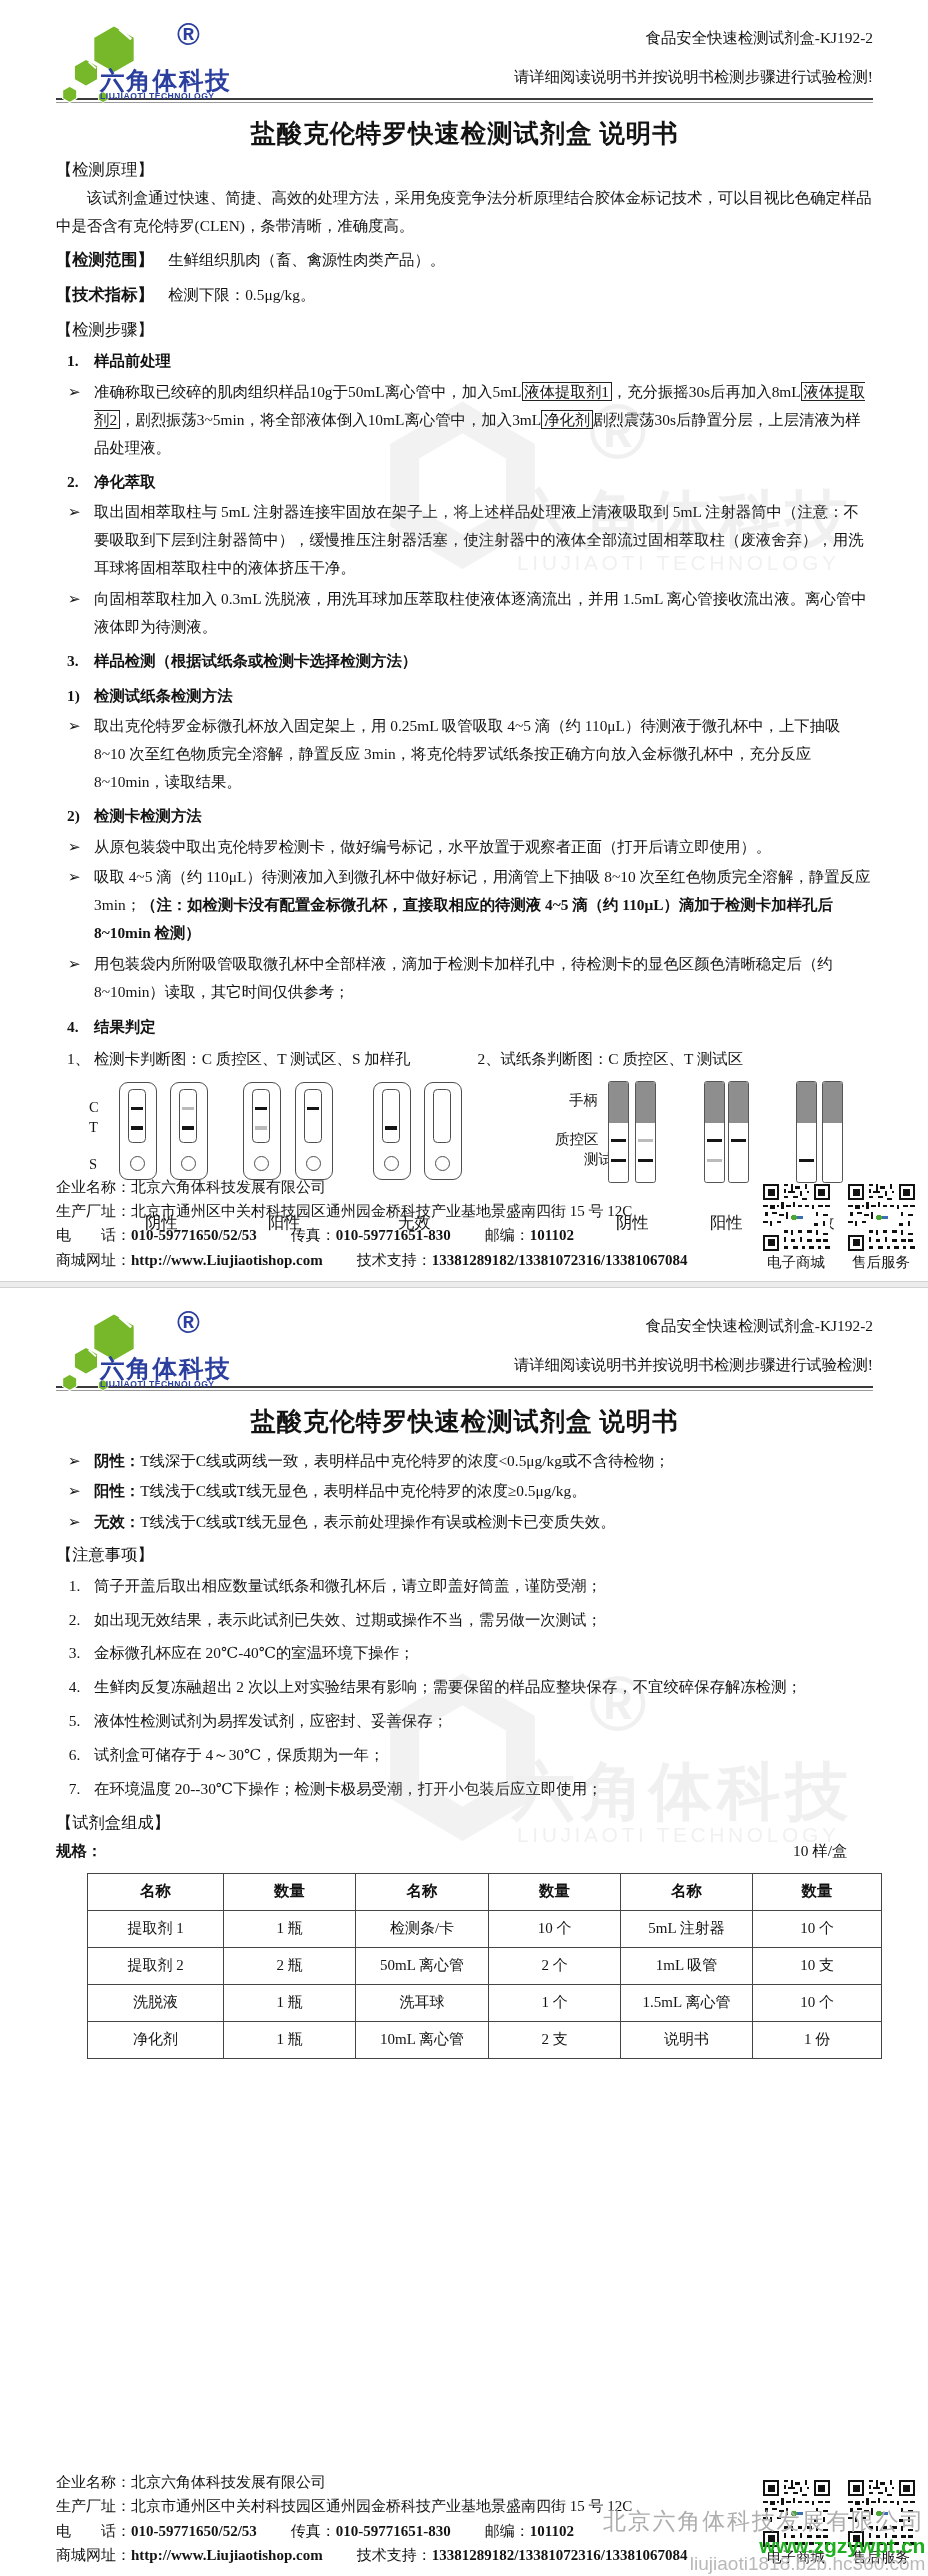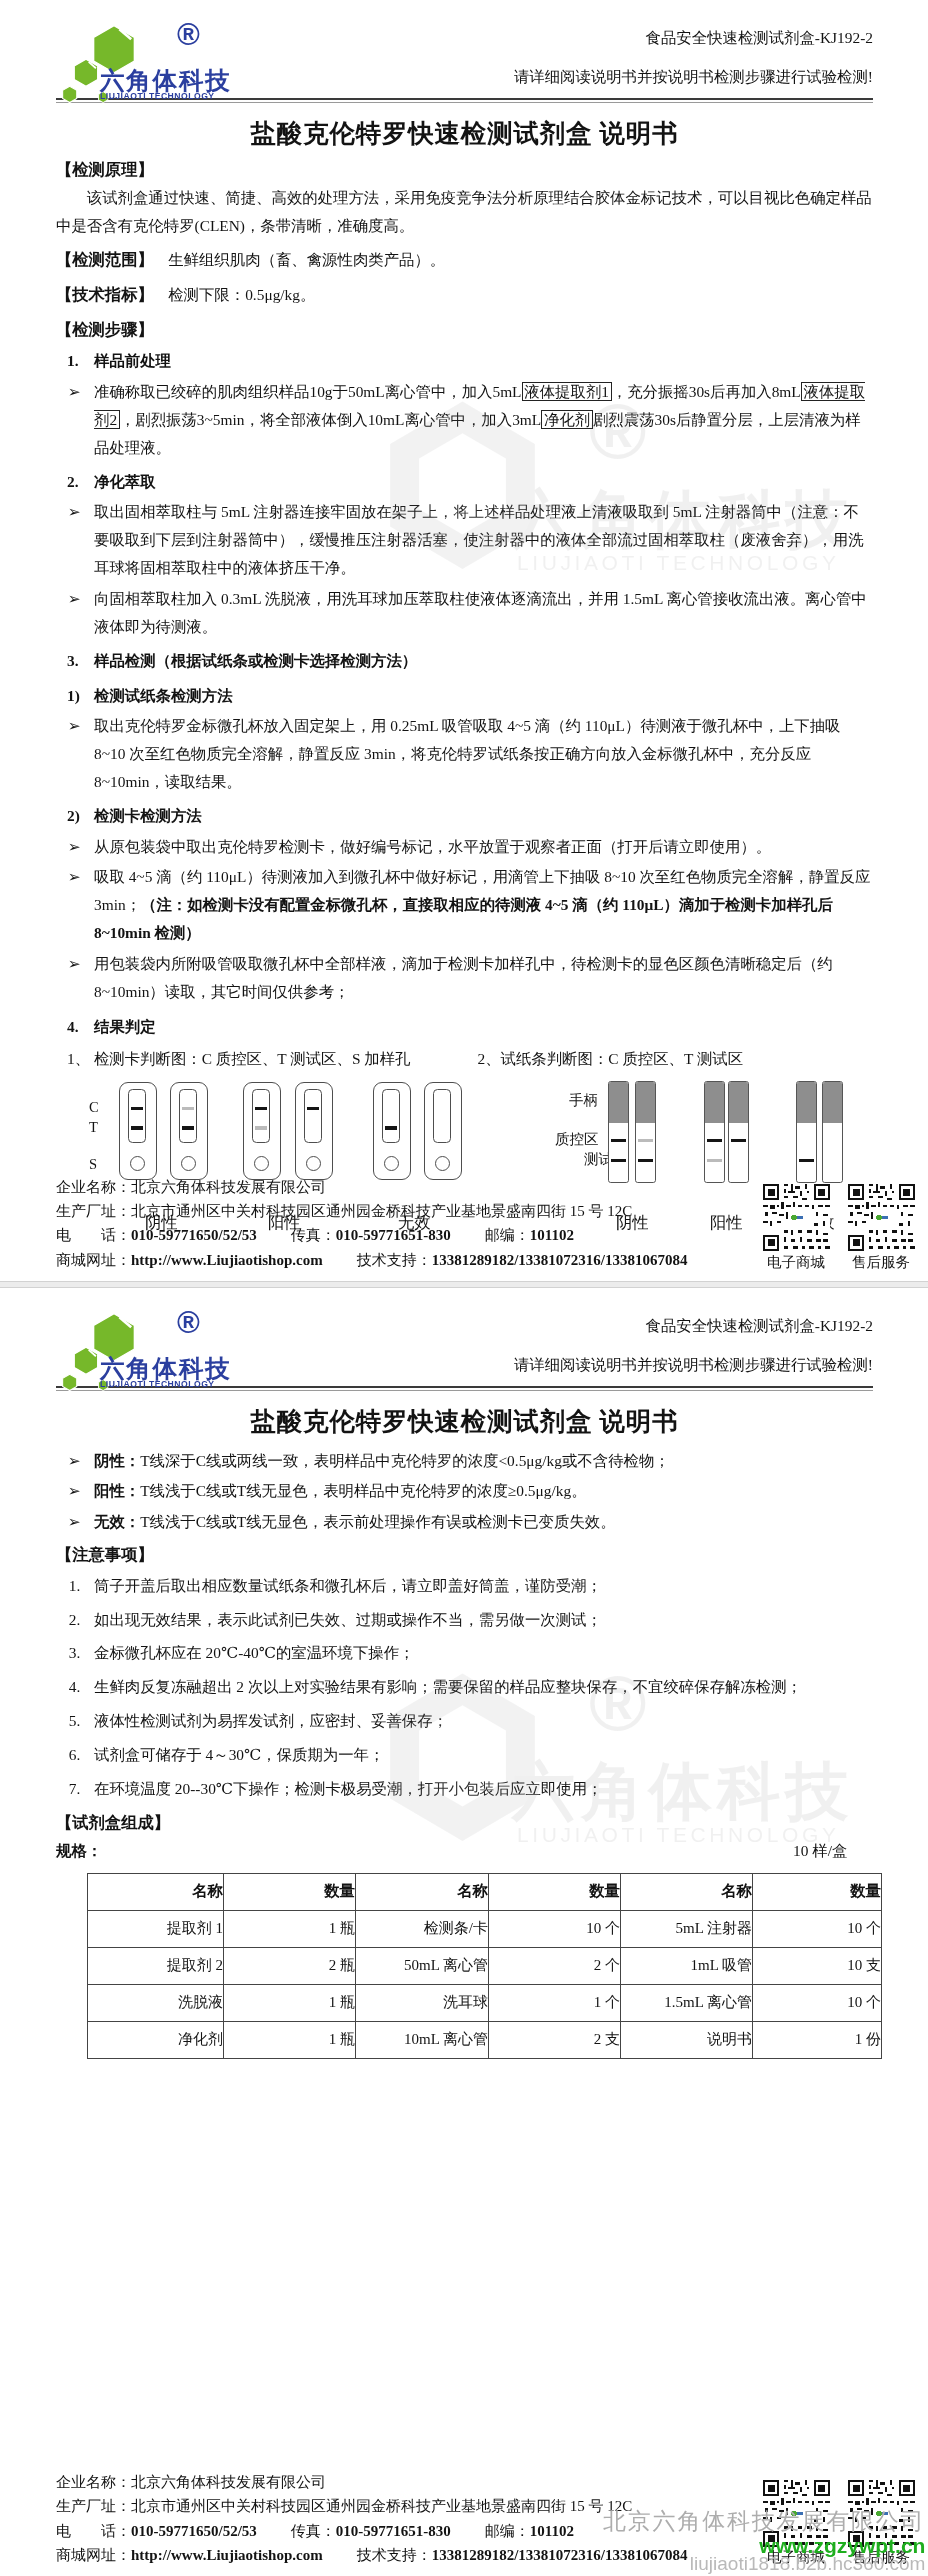--- a/index.html
+++ b/index.html
@@ -14,21 +14,21 @@
   .hdr{display:flex;justify-content:space-between;align-items:flex-end;height:98px;padding-top:5.4px}
   .logo{position:relative;width:290px;height:94px;flex:none}
   .logo-cn{position:absolute;left:44px;top:60px;color:#2b3f9f;font-size:24.5px;font-weight:bold;letter-spacing:1.8px;font-family:"Liberation Sans",sans-serif;white-space:nowrap}
   .logo-en{position:absolute;left:44px;top:87px;color:#2b3f9f;font-size:8.6px;font-weight:bold;letter-spacing:0.5px;font-family:"Liberation Sans",sans-serif;white-space:nowrap}
   .logo-reg{position:absolute;left:121px;top:12.7px;color:#2b3f9f;font-size:31px;font-weight:bold;font-family:"Liberation Sans",sans-serif}
   .hdr-right{text-align:right;font-size:15.4px;line-height:2.55;padding-bottom:1.8px;white-space:nowrap}
   .rule{border-top:2.7px solid #3a3a3a;border-bottom:0.9px solid #9a9a9a;height:4.5px}
   .doc-title{text-align:center;font-size:25.4px;font-weight:bold;margin:14.5px 0 7.3px;letter-spacing:0.9px}
 
   
-  .sec{font-size:16.3px;font-weight:bold;margin:8.2px 0 2.7px}
+  .sec{font-size:16.3px;font-weight:normal;margin:8.2px 0 2.7px}
   .body-text{font-size:15.4px;line-height:1.82}
   .para-indent{text-indent:2em;margin:1.8px 0}
   .inline-row{font-size:15.4px;line-height:1.95;margin:3.6px 0;display:flex;align-items:baseline}
   .inline-row .sec-inline{font-size:16.3px;font-weight:bold;margin-right:14.5px;flex:none}
   .num-item{display:flex;font-weight:bold;font-size:15.4px;margin:6.3px 0 1.8px;line-height:1.8}
   .num-item .no{width:38px;padding-left:11px;flex:none}
   .bullet{display:flex;margin:2.7px 0;font-size:15.4px;line-height:1.82}
   .bullet .mark{width:38px;padding-left:11.8px;flex:none}
   .bullet .bt{flex:1}
   .boxed{border:0.9px solid #222;padding:0 1.8px}
@@ -71,21 +71,21 @@
   .wm-en{position:absolute;left:159px;top:154px;font-size:21px;color:#777;letter-spacing:3.6px;white-space:nowrap;font-family:"Liberation Sans",sans-serif}
   .wm2{position:absolute;right:3.6px;bottom:1.8px;text-align:right;line-height:1.08;pointer-events:none}
   .wm2 .l1{font-size:23px;color:#adadad;letter-spacing:1.8px;white-space:nowrap}
   .wm2 .l2{font-size:21px;color:#1fae1f;font-weight:bold;font-family:"Liberation Sans",sans-serif;white-space:nowrap}
   .wm2 .l3{font-size:19px;color:#b9b9b9;font-family:"Liberation Sans",sans-serif;white-space:nowrap;margin-top:-3.6px}
 
   
   .spec{display:flex;justify-content:space-between;font-size:15.4px;margin:7.3px 0 0}
   .spec .sv{margin-left:12.7px;width:80px}
   table.kit{border-collapse:collapse;margin:11px 0 0 31px;table-layout:fixed;width:795px}
-  table.kit th,table.kit td{border:1.5px solid #444;height:37px;text-align:right;font-size:15px;vertical-align:middle}
+  table.kit th,table.kit td{border:1.5px solid #444;height:37px;text-align:center;font-size:15px;vertical-align:middle}
   table.kit th{font-weight:bold;font-size:15.4px}
   .note{display:flex;font-size:15.4px;line-height:1.85;margin:5.4px 0}
   .note .no{width:38px;padding-left:12.7px;flex:none}
   .note .nt{flex:1}
 </style>
 </head>
 <body>
 
 <svg width="0" height="0" style="position:absolute">
   <defs>

